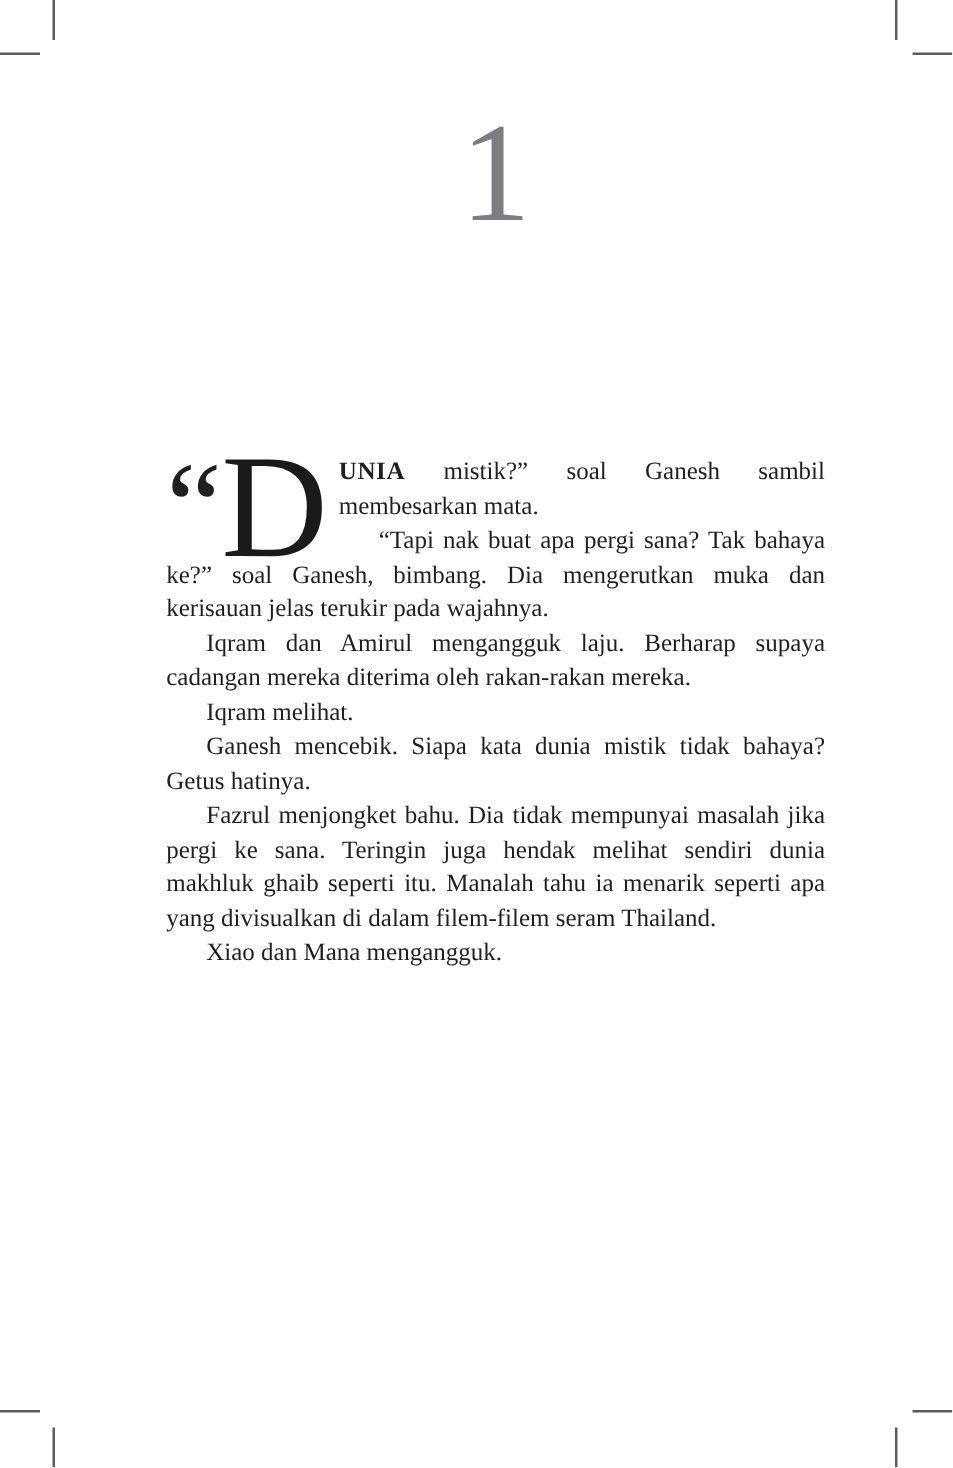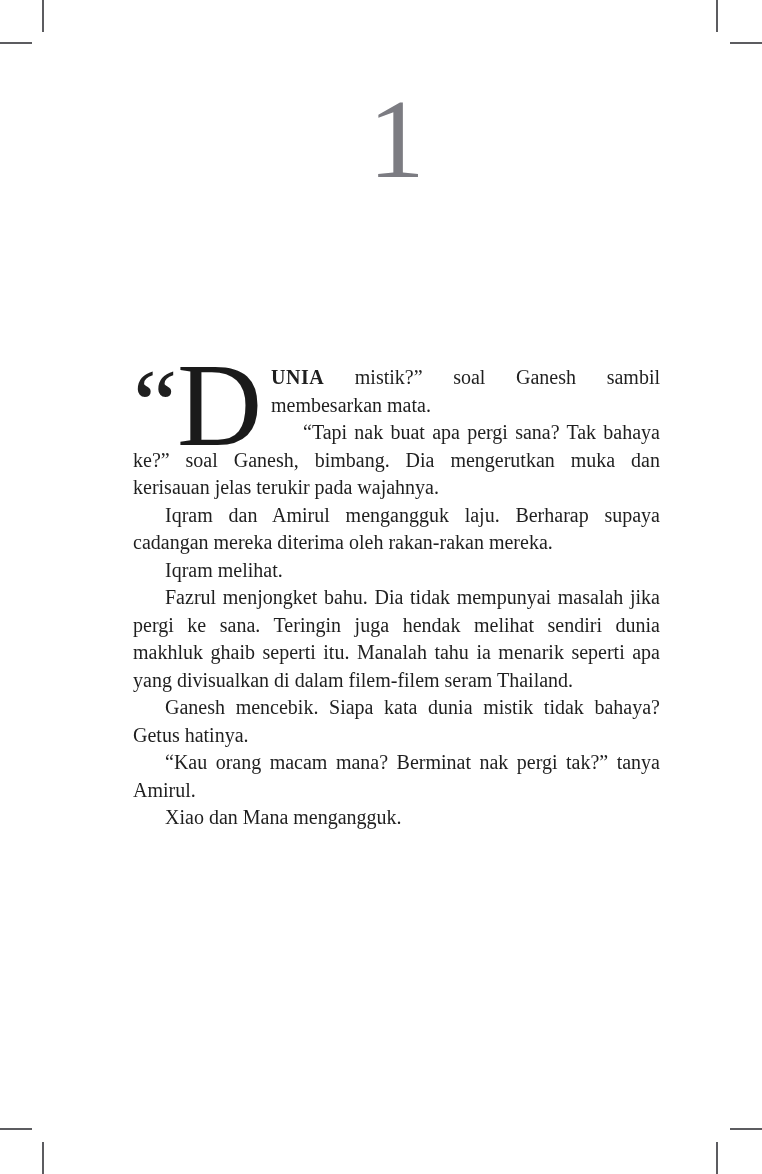--- a/index.html
+++ b/index.html
@@ -112,20 +112,19 @@
       <p class="opener">
         <span class="opener-float">
           <span class="open-quote">“</span>
           <span class="drop-cap">D</span>
         </span><strong class="lead-word">UNIA</strong><span> mistik?” soal Ganesh sambil membesarkan mata.</span>
       </p>
 
       <p class="indent">“Tapi nak buat apa pergi sana? Tak bahaya ke?” soal Ganesh, bimbang. Dia mengerutkan muka dan kerisauan jelas terukir pada wajahnya.</p>
       <p class="indent">Iqram dan Amirul mengangguk laju. Berharap supaya cadangan mereka diterima oleh rakan-rakan mereka.</p>
       <p class="indent">Iqram melihat.</p>
+      <p class="indent">Ganesh mencebik. Siapa kata dunia mistik tidak bahaya? Getus hatinya.</p>
       <p class="indent">Fazrul menjongket bahu. Dia tidak mempunyai masalah jika pergi ke sana. Teringin juga hendak melihat sendiri dunia makhluk ghaib seperti itu. Manalah tahu ia menarik seperti apa yang divisualkan di dalam filem-filem seram Thailand.</p>
-      <p class="indent">Ganesh mencebik. Siapa kata dunia mistik tidak bahaya? Getus hatinya.</p>
-      <p class="indent">“Kau orang macam mana? Berminat nak pergi tak?” tanya Amirul.</p>
       <p class="indent">Xiao dan Mana mengangguk.</p>
 
     </div>
   </div>
 </div>
 
 </body></html>

